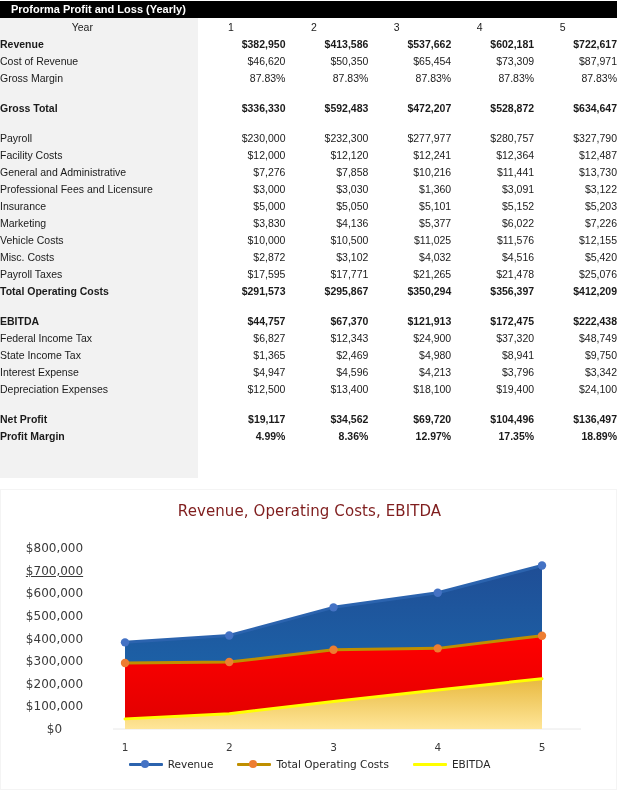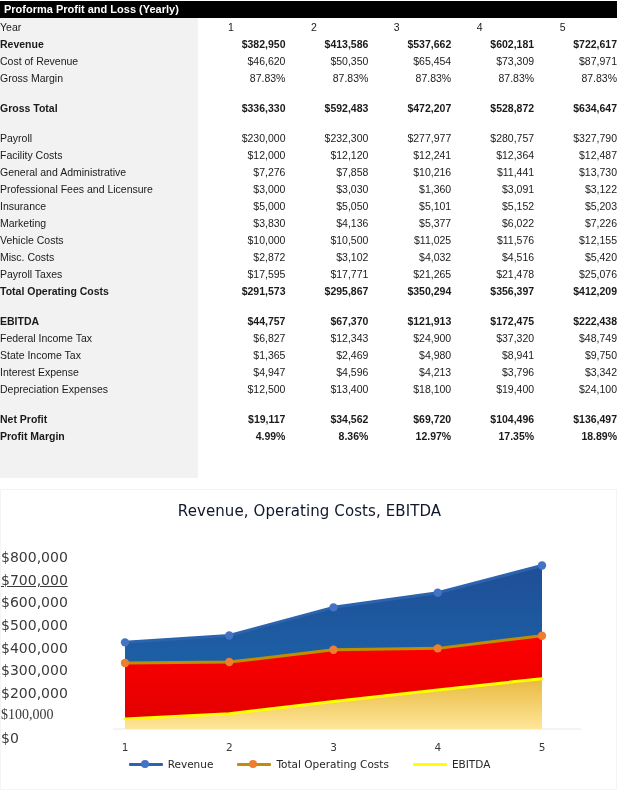--- a/index.html
+++ b/index.html
@@ -19,21 +19,21 @@
   .label-col-bg{
     position:absolute;left:0;top:10px;width:198px;height:468px;
     background:#f2f2f2;
   }
   .title-bar{
     position:absolute;left:0;top:1px;width:207px;height:17px;
     background:#000000;
     color:#ffffff;
     font-size:11px;font-weight:bold;
     line-height:17px;
-    padding-left:4px;
+    padding-left:11px;
     box-sizing:border-box;
     white-space:nowrap;
     z-index:3;
   }
   .title-bar-ext{
     position:absolute;left:207px;top:1px;width:410px;height:17px;
     background:#000000;z-index:2;
   }
 
   table.grid{
@@ -54,50 +54,49 @@
     padding-left:14px;
     text-align:left;
     box-sizing:border-box;
   }
   td.num{
     width:81px;
     text-align:right;
     padding-right:10px;
     box-sizing:border-box;
   }
-  tr.hdr td.lbl{text-align:left;padding-left:0;padding-right:38px;}
+  tr.hdr td.lbl{text-align:center;padding-left:0;padding-right:38px;}
   tr.hdr td.num{text-align:center;padding-right:26px;}
   tr.b td{font-weight:bold;}
   tr.spacer td{height:13px;}
 
   
   #chart{
     position:absolute;left:0;top:489px;width:617px;height:301px;
     background:#ffffff;
     border:1px solid #f4f4f4;
     box-sizing:border-box;
   }
   .chart-title{
     position:absolute;left:0;top:12px;width:617px;
     text-align:center;
     font-family:"DejaVu Sans", sans-serif;
     font-size:15px;
-    color:#0f172a;
+    color:#7f1d1d;
     letter-spacing:0.1px;
   }
   .ytick{
     position:absolute;
     right:0;
     width:75px;
-    text-align:left;
+    text-align:center;
     font-family:"DejaVu Sans", sans-serif;
-    font-size:14px;
+    font-size:12px;
     color:#3a3a3a;
     transform:translateY(-50%);
-    margin-top:9px;
   }
   .xtick{
     position:absolute;
     width:40px;
     text-align:center;
     font-family:"DejaVu Sans", sans-serif;
     font-size:10.5px;
     color:#3a3a3a;
     transform:translateX(-50%);
   }
@@ -340,21 +339,21 @@
           <td class="num">18.89%</td>
         </tr>
       </tbody>
   </table>
 </div>
 
 <div id="chart">
   <div class="chart-title">Revenue, Operating Costs, EBITDA</div>
   <div id="yticks">
       <div class="ytick" style="top: 239px; left: 0px; width: 107px;">$0</div>
-      <div class="ytick" style="top: 216.375px; left: 0px; width: 107px; font-family: Liberation Serif, serif;">$100,000</div>
+      <div class="ytick" style="top: 216.375px; left: 0px; width: 107px;">$100,000</div>
       <div class="ytick" style="top: 193.75px; left: 0px; width: 107px;">$200,000</div>
       <div class="ytick" style="top: 171.125px; left: 0px; width: 107px;">$300,000</div>
       <div class="ytick" style="top: 148.5px; left: 0px; width: 107px;">$400,000</div>
       <div class="ytick" style="top: 125.875px; left: 0px; width: 107px;">$500,000</div>
       <div class="ytick" style="top: 103.25px; left: 0px; width: 107px;">$600,000</div>
       <div class="ytick" style="top: 80.625px; left: 0px; width: 107px; text-decoration: underline;">$700,000</div>
       <div class="ytick" style="top: 58px; left: 0px; width: 107px;">$800,000</div>
     </div>
   <div id="xticks">
       <div class="xtick" style="left: 124px; top: 251px;">1</div>

